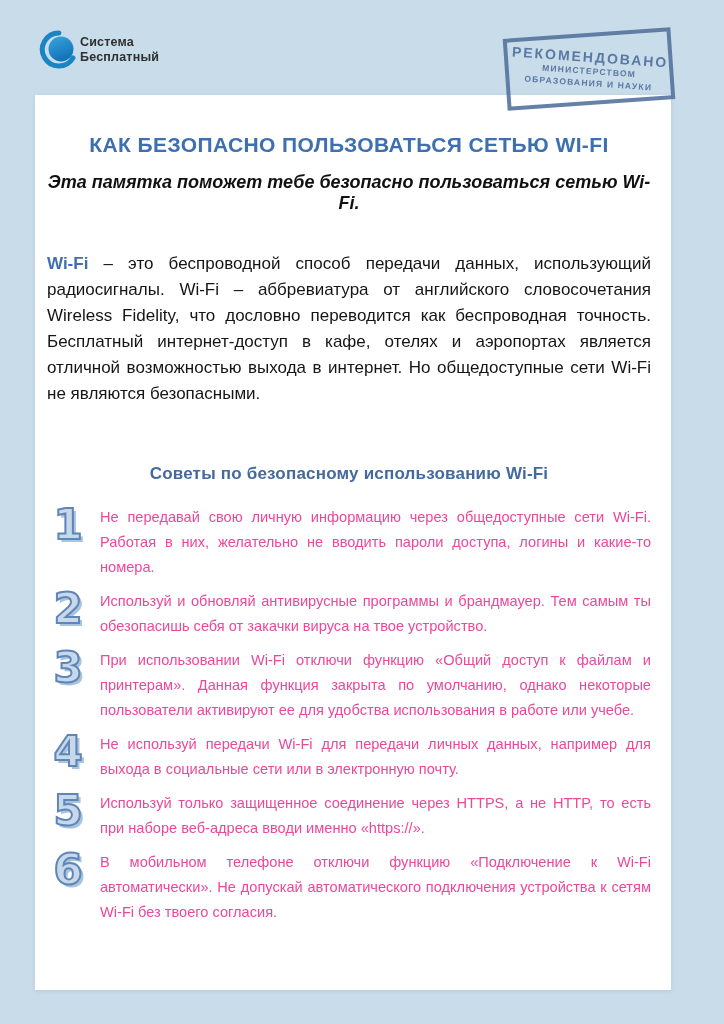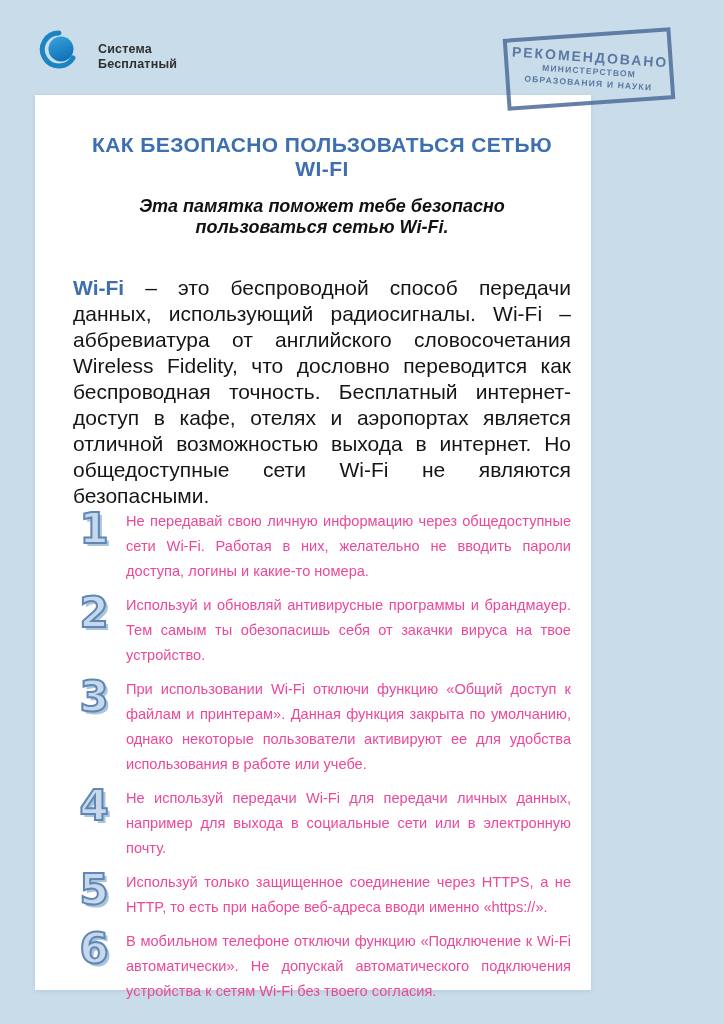--- a/index.html
+++ b/index.html
@@ -12,22 +12,22 @@
     height: 1024px;
     background: #c9dcea;
     overflow: hidden;
   }
 
   
   .logo {
     position: absolute;
     left: 38px; top: 28px;
     display: flex;
-    align-items: flex-end;
-    gap: 20px;
+    align-items: center;
+    gap: 2px;
   }
   .logo-icon svg { display: block; }
   .logo-text {
     display: flex;
     flex-direction: column;
     font-size: 12.5px;
     font-weight: bold;
     color: #2f2f2f;
     line-height: 15px;
     letter-spacing: 0.2px;
@@ -61,24 +61,24 @@
     font-weight: bold;
     letter-spacing: 1.2px;
     text-transform: uppercase;
     line-height: 12px;
   }
 
   
   .card {
     position: absolute;
     left: 35px; top: 95px;
-    width: 556px; height: 895px;
+    width: 636px; height: 895px;
     background: #ffffff;
     box-shadow: 0 1px 4px rgba(90,120,150,0.18);
-    padding: 38px 20px 0 38px;
+    padding: 38px 20px 0 12px;
     z-index: 1;
   }
 
   .title {
     text-align: center;
     color: #3e6fae;
     font-size: 21px;
     font-weight: bold;
     letter-spacing: 0.4px;
     margin-bottom: 15px;
@@ -87,21 +87,21 @@
   .subtitle {
     text-align: center;
     font-style: italic;
     font-weight: bold;
     font-size: 18px;
     color: #111111;
     margin-bottom: 37px;
   }
 
   .intro {
-    font-size: 21px;
+    font-size: 17px;
     line-height: 26px;
     color: #151515;
     text-align: justify;
   }
   .intro .lead {
     color: #3e6fae;
     font-weight: bold;
   }
 
   .section-title {
@@ -177,20 +177,21 @@
       </div>
     </div>
   </header>
 
   <main class="card">
     <h1 class="title">КАК БЕЗОПАСНО ПОЛЬЗОВАТЬСЯ СЕТЬЮ WI-FI</h1>
     <p class="subtitle">Эта памятка поможет тебе безопасно пользоваться сетью Wi-Fi.</p>
 
     <p class="intro"><strong class="lead">Wi-Fi</strong><span> – это беспроводной способ передачи данных, использующий радиосигналы. Wi-Fi – аббревиатура от английского словосочетания Wireless Fidelity, что дословно переводится как беспроводная точность. Бесплатный интернет-доступ в кафе, отелях и аэропортах является отличной возможностью выхода в интернет. Но общедоступные сети Wi-Fi не являются безопасными.</span></p>
 
+    <h2 class="section-title">Советы по безопасному использованию Wi-Fi</h2>
 
     <ol class="tips">
       <li class="tip">
         <span class="tip-num">1</span>
         <span class="tip-text">Не передавай свою личную информацию через общедоступные сети Wi-Fi. Работая в них, желательно не вводить пароли доступа, логины и какие-то номера.</span>
       </li>
       <li class="tip">
         <span class="tip-num">2</span>
         <span class="tip-text">Используй и обновляй антивирусные программы и брандмауер. Тем самым ты обезопасишь себя от закачки вируса на твое устройство.</span>
       </li>

